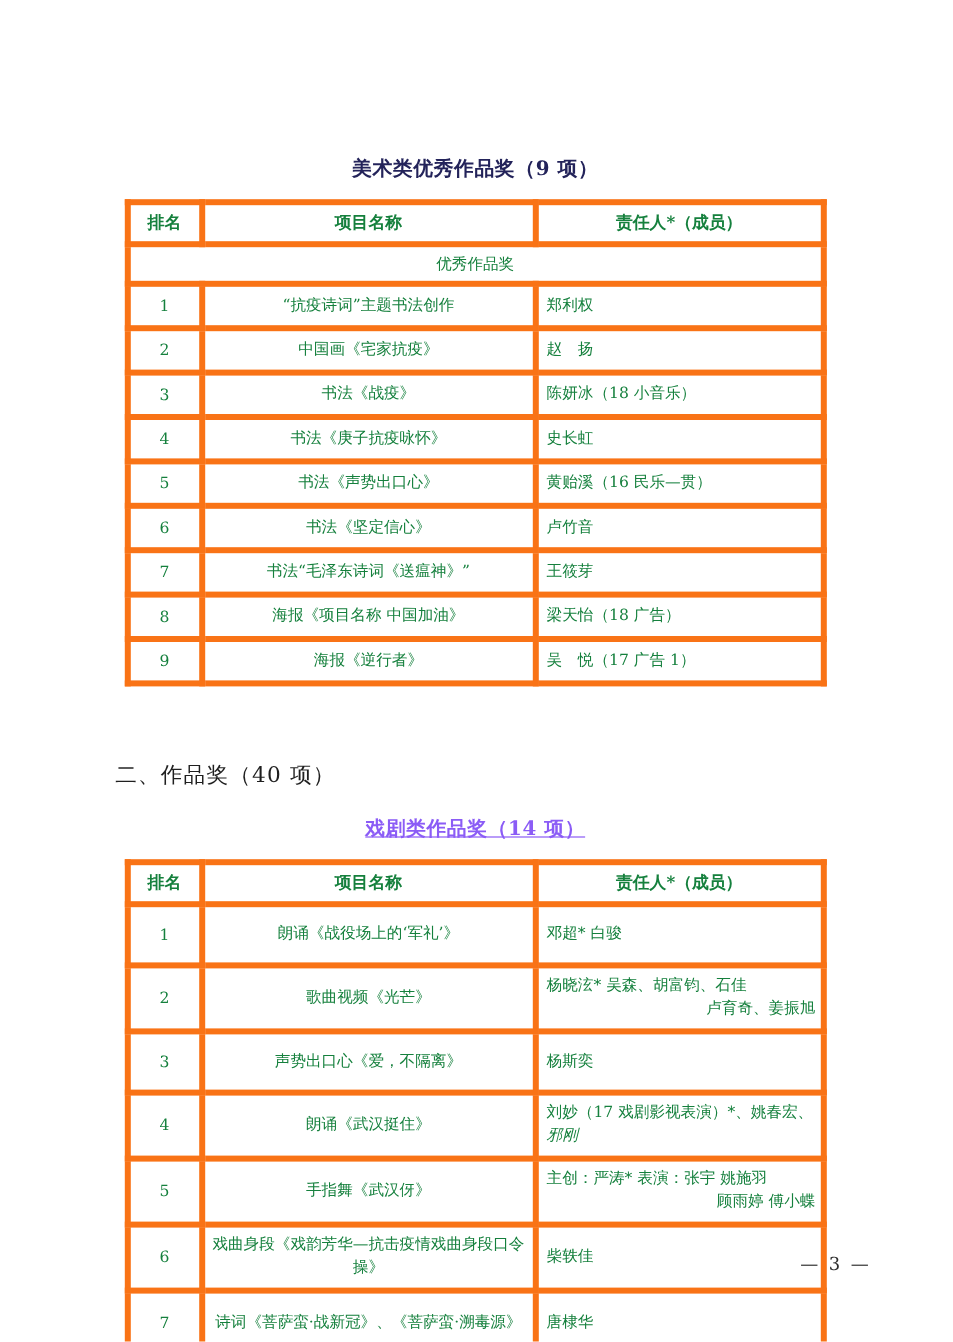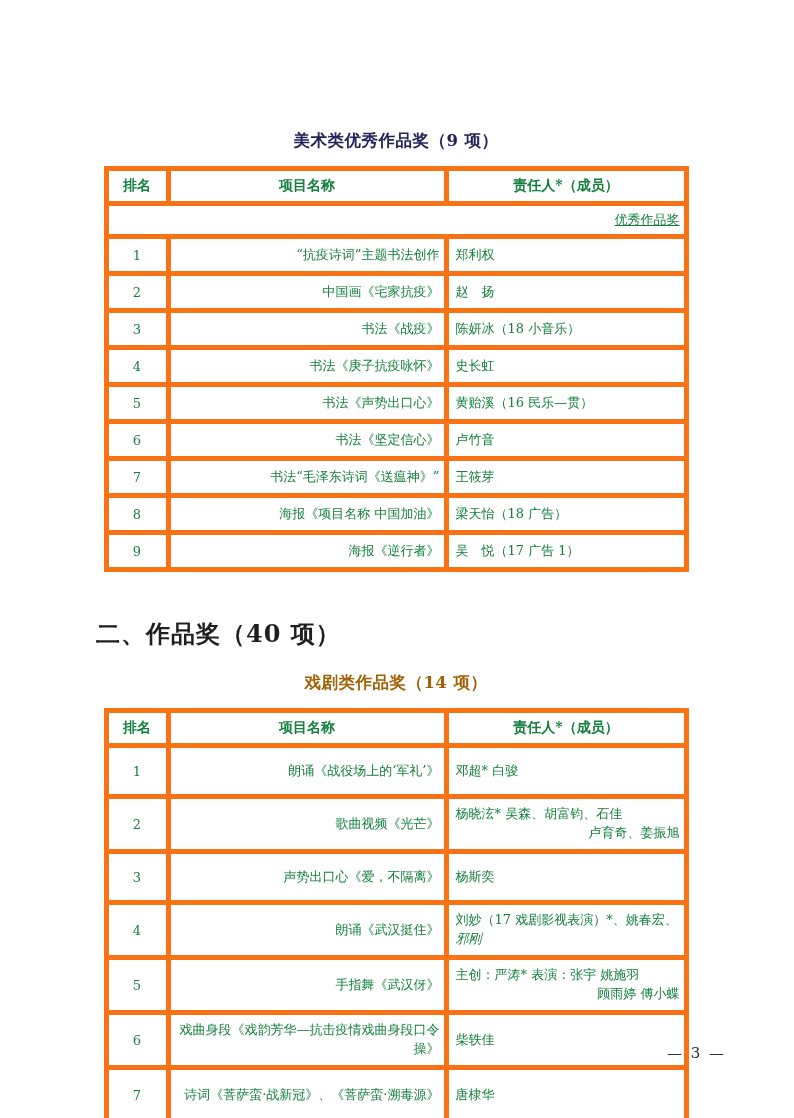--- a/index.html
+++ b/index.html
@@ -32,27 +32,28 @@
   
   .section-title-center {
     text-align: center;
     font-size: 16.5px;
     font-weight: bold;
     letter-spacing: 0.5px;
     margin: 0 0 14px 0;
     color: #23235a;
   }
   .section-title-center.second {
-    color: #a16207;
+    color: #8b5cf6;
+    text-decoration: underline;
   }
   .heading-numbered {
-    font-size: 24px;
-    font-weight: bold;
+    font-size: 18px;
+    font-weight: normal;
     letter-spacing: 1px;
-    margin: 0 0 22px 0;
+    margin: 16px 0 22px 0;
     color: #1f1f1f;
   }
 
   
   table.award {
     border-collapse: collapse;
     width: 580px;
     margin: 0 auto;
     table-layout: fixed;
   }
@@ -72,41 +73,40 @@
   }
   col.c-rank { width: 62px; }
   col.c-name { width: 278px; }
   col.c-person { width: 240px; }
 
   .cell-rank {
     text-align: center;
     font-size: 13px;
   }
   .cell-name {
-    text-align: right;
+    text-align: center;
     font-size: 12.5px;
     line-height: 1.45;
   }
   .cell-person {
     text-align: left;
     font-size: 12.5px;
     line-height: 1.45;
     padding-left: 7px !important;
   }
   .cell-person .indent {
     display: block;
     padding-left: 16px;
     text-align: right;
   }
   .subhead {
-    text-align: right;
+    text-align: center;
     font-size: 14px;
     font-weight: bold;
     padding: 5px 4px !important;
-    text-decoration: underline;
   }
   .row-h1 td { height: 26px; }
   .row-h2 td { height: 40px; }
   .row-h3 td { height: 44px; }
 
   .spacer-lg { height: 46px; }
 
   .page-number {
     position: absolute;
     right: 100px;

